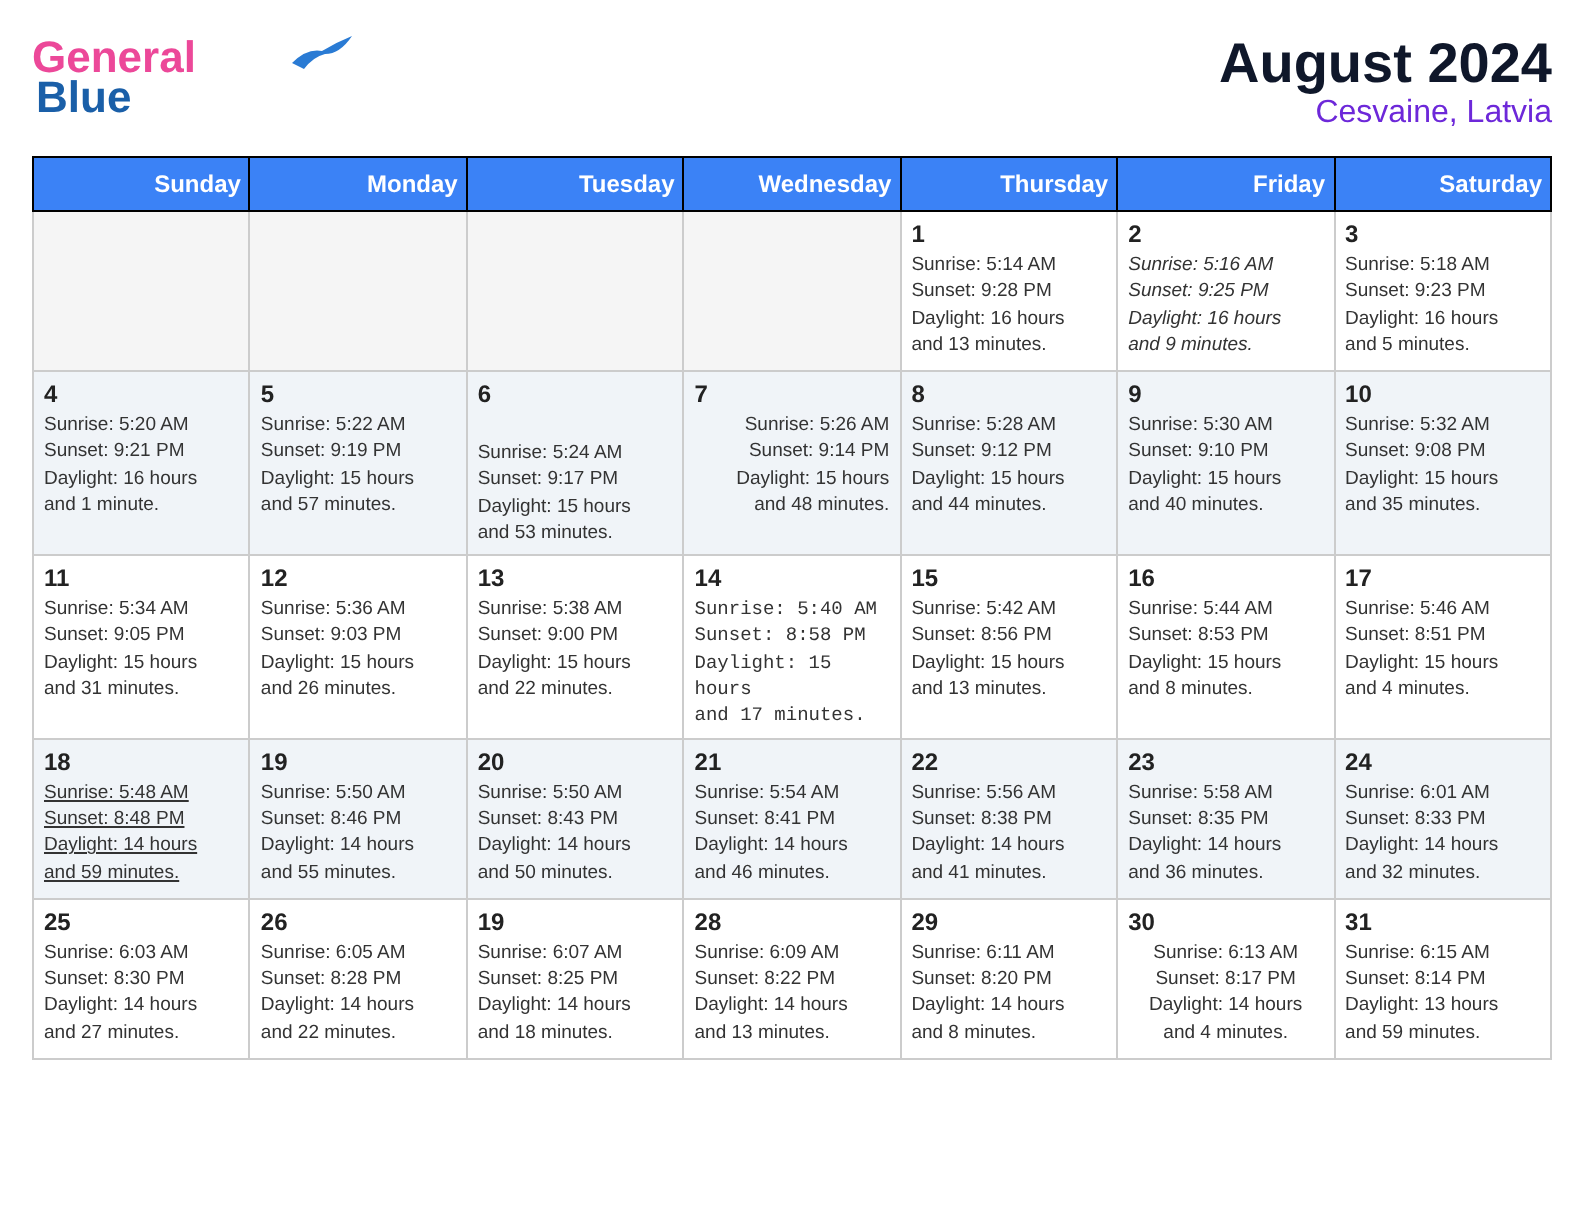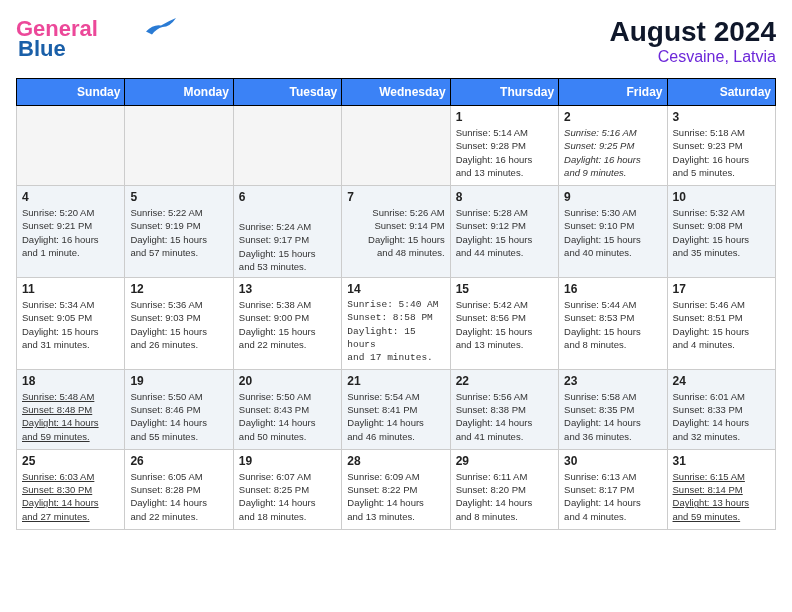--- a/index.html
+++ b/index.html
@@ -288,21 +288,21 @@
           <div class="day-num">24</div>
           <div class="day-info" style="white-space: pre-line;">Sunrise: 6:01 AM
 Sunset: 8:33 PM
 Daylight: 14 hours
 and 32 minutes.</div>
         </td>
       </tr>
       <tr>
         <td>
           <div class="day-num">25</div>
-          <div class="day-info" style="white-space: pre-line; text-decoration: underline;">Sunrise: 6:03 AM
+          <div class="day-info" style="white-space: pre-line;">Sunrise: 6:03 AM
 Sunset: 8:30 PM
 Daylight: 14 hours
 and 27 minutes.</div>
         </td>
         <td>
           <div class="day-num">26</div>
           <div class="day-info" style="white-space: pre-line;">Sunrise: 6:05 AM
 Sunset: 8:28 PM
 Daylight: 14 hours
 and 22 minutes.</div>
@@ -323,27 +323,27 @@
         </td>
         <td>
           <div class="day-num">29</div>
           <div class="day-info" style="white-space: pre-line;">Sunrise: 6:11 AM
 Sunset: 8:20 PM
 Daylight: 14 hours
 and 8 minutes.</div>
         </td>
         <td>
           <div class="day-num">30</div>
-          <div class="day-info" style="white-space: pre-line;">Sunrise: 6:13 AM
+          <div class="day-info" style="white-space: pre-line; text-align: center;">Sunrise: 6:13 AM
 Sunset: 8:17 PM
 Daylight: 14 hours
 and 4 minutes.</div>
         </td>
         <td>
           <div class="day-num">31</div>
-          <div class="day-info" style="white-space: pre-line; text-decoration: underline;">Sunrise: 6:15 AM
+          <div class="day-info" style="white-space: pre-line;">Sunrise: 6:15 AM
 Sunset: 8:14 PM
 Daylight: 13 hours
 and 59 minutes.</div>
         </td>
       </tr>
     </tbody>
 </table>
 
 </body></html>

